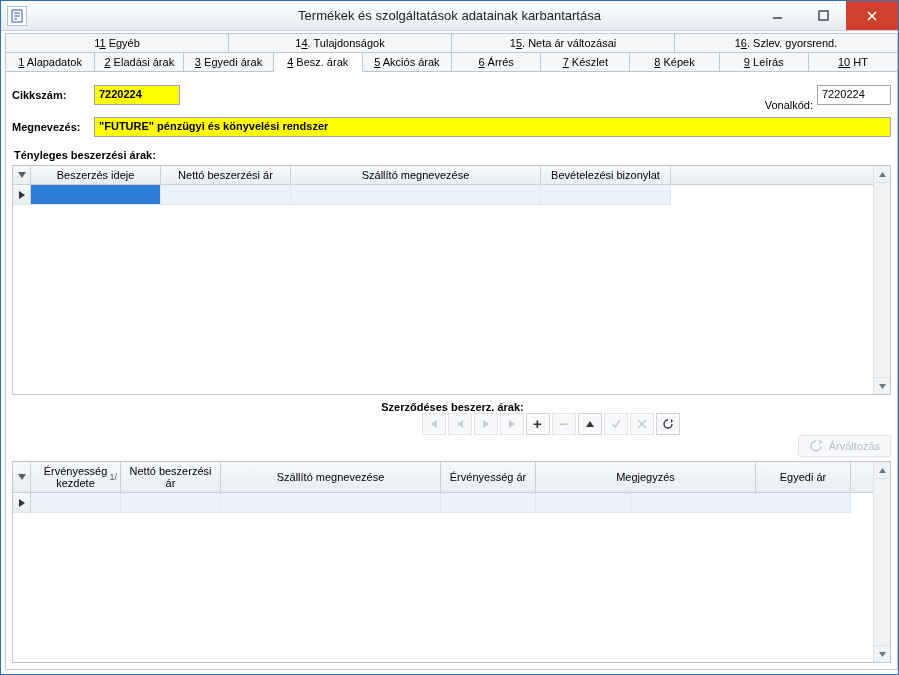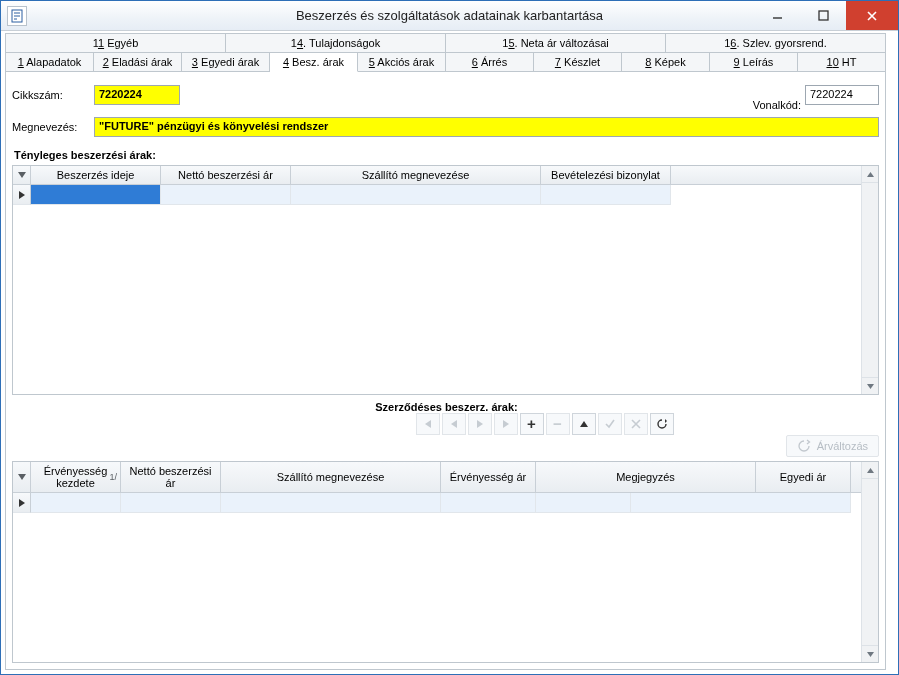--- a/index.html
+++ b/index.html
@@ -5,32 +5,32 @@
   * { box-sizing: border-box; }
   html, body { margin: 0; padding: 0; font-family: Tahoma, Arial, sans-serif; font-size: 11px; background: #fff; }
   .window { width: 899px; height: 675px; border: 1px solid #2e6fb7; background: #fff; display: flex; flex-direction: column; }
   .titlebar { height: 30px; background: linear-gradient(#fff,#eef3f8 60%,#e6edf5); display: flex; align-items: center; position: relative; border-bottom: 1px solid #c8cfd6; }
   .titlebar .icon { width: 20px; height: 20px; margin: 0 6px 0 6px; background:#fff; border:1px solid #b8c2cc; display:flex; align-items:center; justify-content:center; }
   .titlebar .icon svg { width: 12px; height: 14px; }
   .titlebar .title { position: absolute; left: 0; right: 0; text-align: center; font-size: 13px; color: #222; pointer-events: none; }
   .titlebar .btns { margin-left: auto; display: flex; height: 100%; }
   .titlebar .btns .tb { width: 46px; display: flex; align-items: center; justify-content: center; font-size: 14px; cursor: pointer; }
   .titlebar .btns .tb.close { background: #d0402f; color: #fff; width: 52px; }
-  .client { flex: 1; display: flex; flex-direction: column; padding: 2px 12px 4px 4px; }
+  .client { flex: 1; display: flex; flex-direction: column; padding: 2px 0 4px 4px; }
   
   .tabstrip { display: flex; }
   .tabstrip .tab { flex: 1; text-align: center; padding: 3px 4px; border: 1px solid #bfc7ce; background: #f4f6f8; cursor: pointer; white-space: nowrap; }
   .tabstrip .tab + .tab { border-left: none; }
   .tabstrip.top .tab { border-bottom: none; }
   .tabstrip.bottom .tab { }
   .tabstrip .tab.active { background: #fff; border-bottom: 1px solid #fff; position: relative; z-index: 2; }
   .tabstrip .u { text-decoration: underline; }
   .tabbody { border: 1px solid #bfc7ce; padding: 6px 6px 6px 6px; margin-top: -1px; flex: 1; display: flex; flex-direction: column; background:#fff; }
   .formrow { display: flex; align-items: center; margin-bottom: 6px; }
-  .lbl { width: 82px; }
+  .lbl { width: 82px; font-weight: bold; }
   .field { border: 1px solid #9da7b1; padding: 2px 4px; height: 20px; background: #ffff00; font-weight: bold; }
   .field.cikk { width: 86px; }
   .field.barcode { width: 74px; background:#fff; font-weight: normal; margin-left: 4px; }
   .field.name { flex: 1; }
   .lbl-right { margin-left: auto; margin-top: 21px; }
   .section-title { font-weight: bold; margin: 6px 0 4px 2px; }
   .gridwrap { border: 1px solid #bfc7ce; flex: 1; display: flex; position: relative; background:#fff; min-height: 0; }
   .grid { flex: 1; overflow: hidden; }
   .ghead { display: flex; background: linear-gradient(#f7f9fb,#e9edf1); border-bottom: 1px solid #c8cfd6; }
   .gh { border-right: 1px solid #c8cfd6; padding: 3px 4px; text-align: center; display:flex; align-items:center; justify-content:center; position:relative; }
@@ -60,21 +60,21 @@
 
 <div class="window">
 
   <div class="titlebar">
     <div class="icon">
       <svg viewBox="0 0 12 14">
           <rect x="1" y="1" width="10" height="12" fill="#fff" stroke="#2b5ea1"></rect>
           <path d="M3 4h6M3 7h6M3 10h3" stroke="#2b5ea1" stroke-width="1"></path>
         </svg>
     </div>
-    <div class="title">Beszerzés és szolgáltatások adatainak karbantartása</div>
+    <div class="title">Termékek és szolgáltatások adatainak karbantartása</div>
     <div class="btns">
       <div class="tb">
         <svg width="11" height="11">
             <path d="M1 8h9" stroke="#333" stroke-width="1.4"></path>
           </svg>
       </div>
       <div class="tb">
         <svg width="11" height="11">
             <rect x="1" y="1" width="9" height="9" fill="none" stroke="#333" stroke-width="1.3"></rect>
           </svg>

